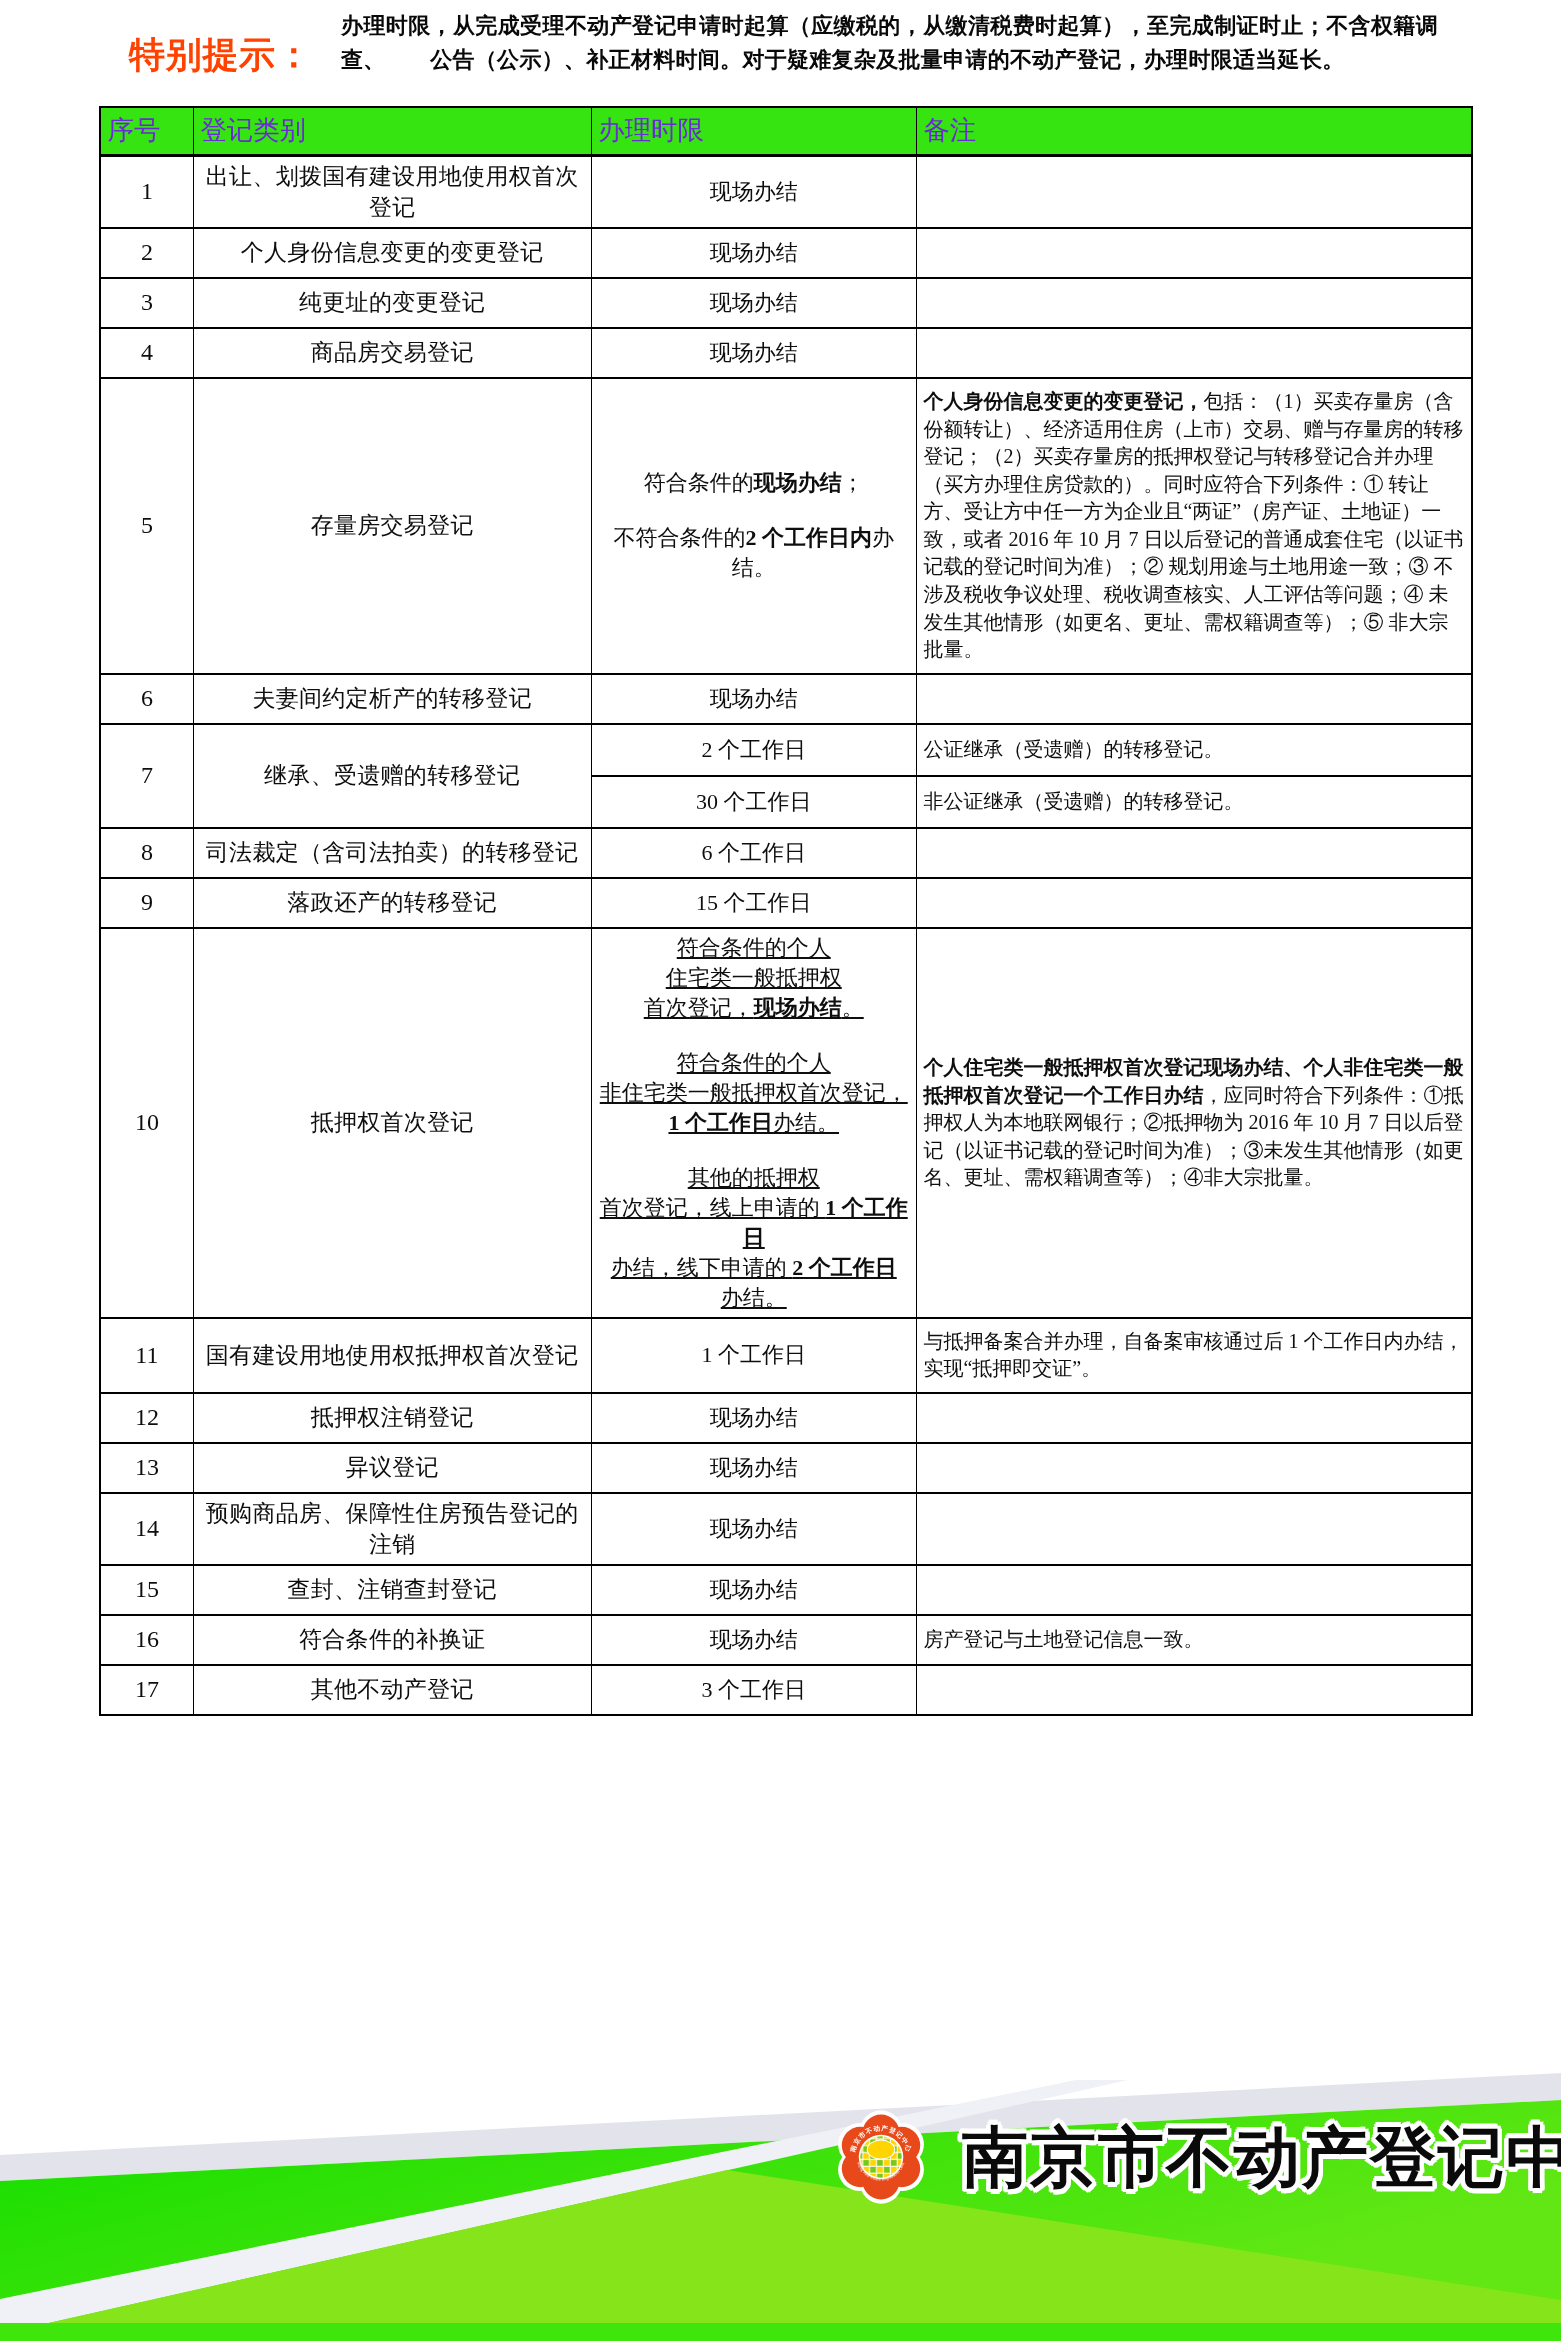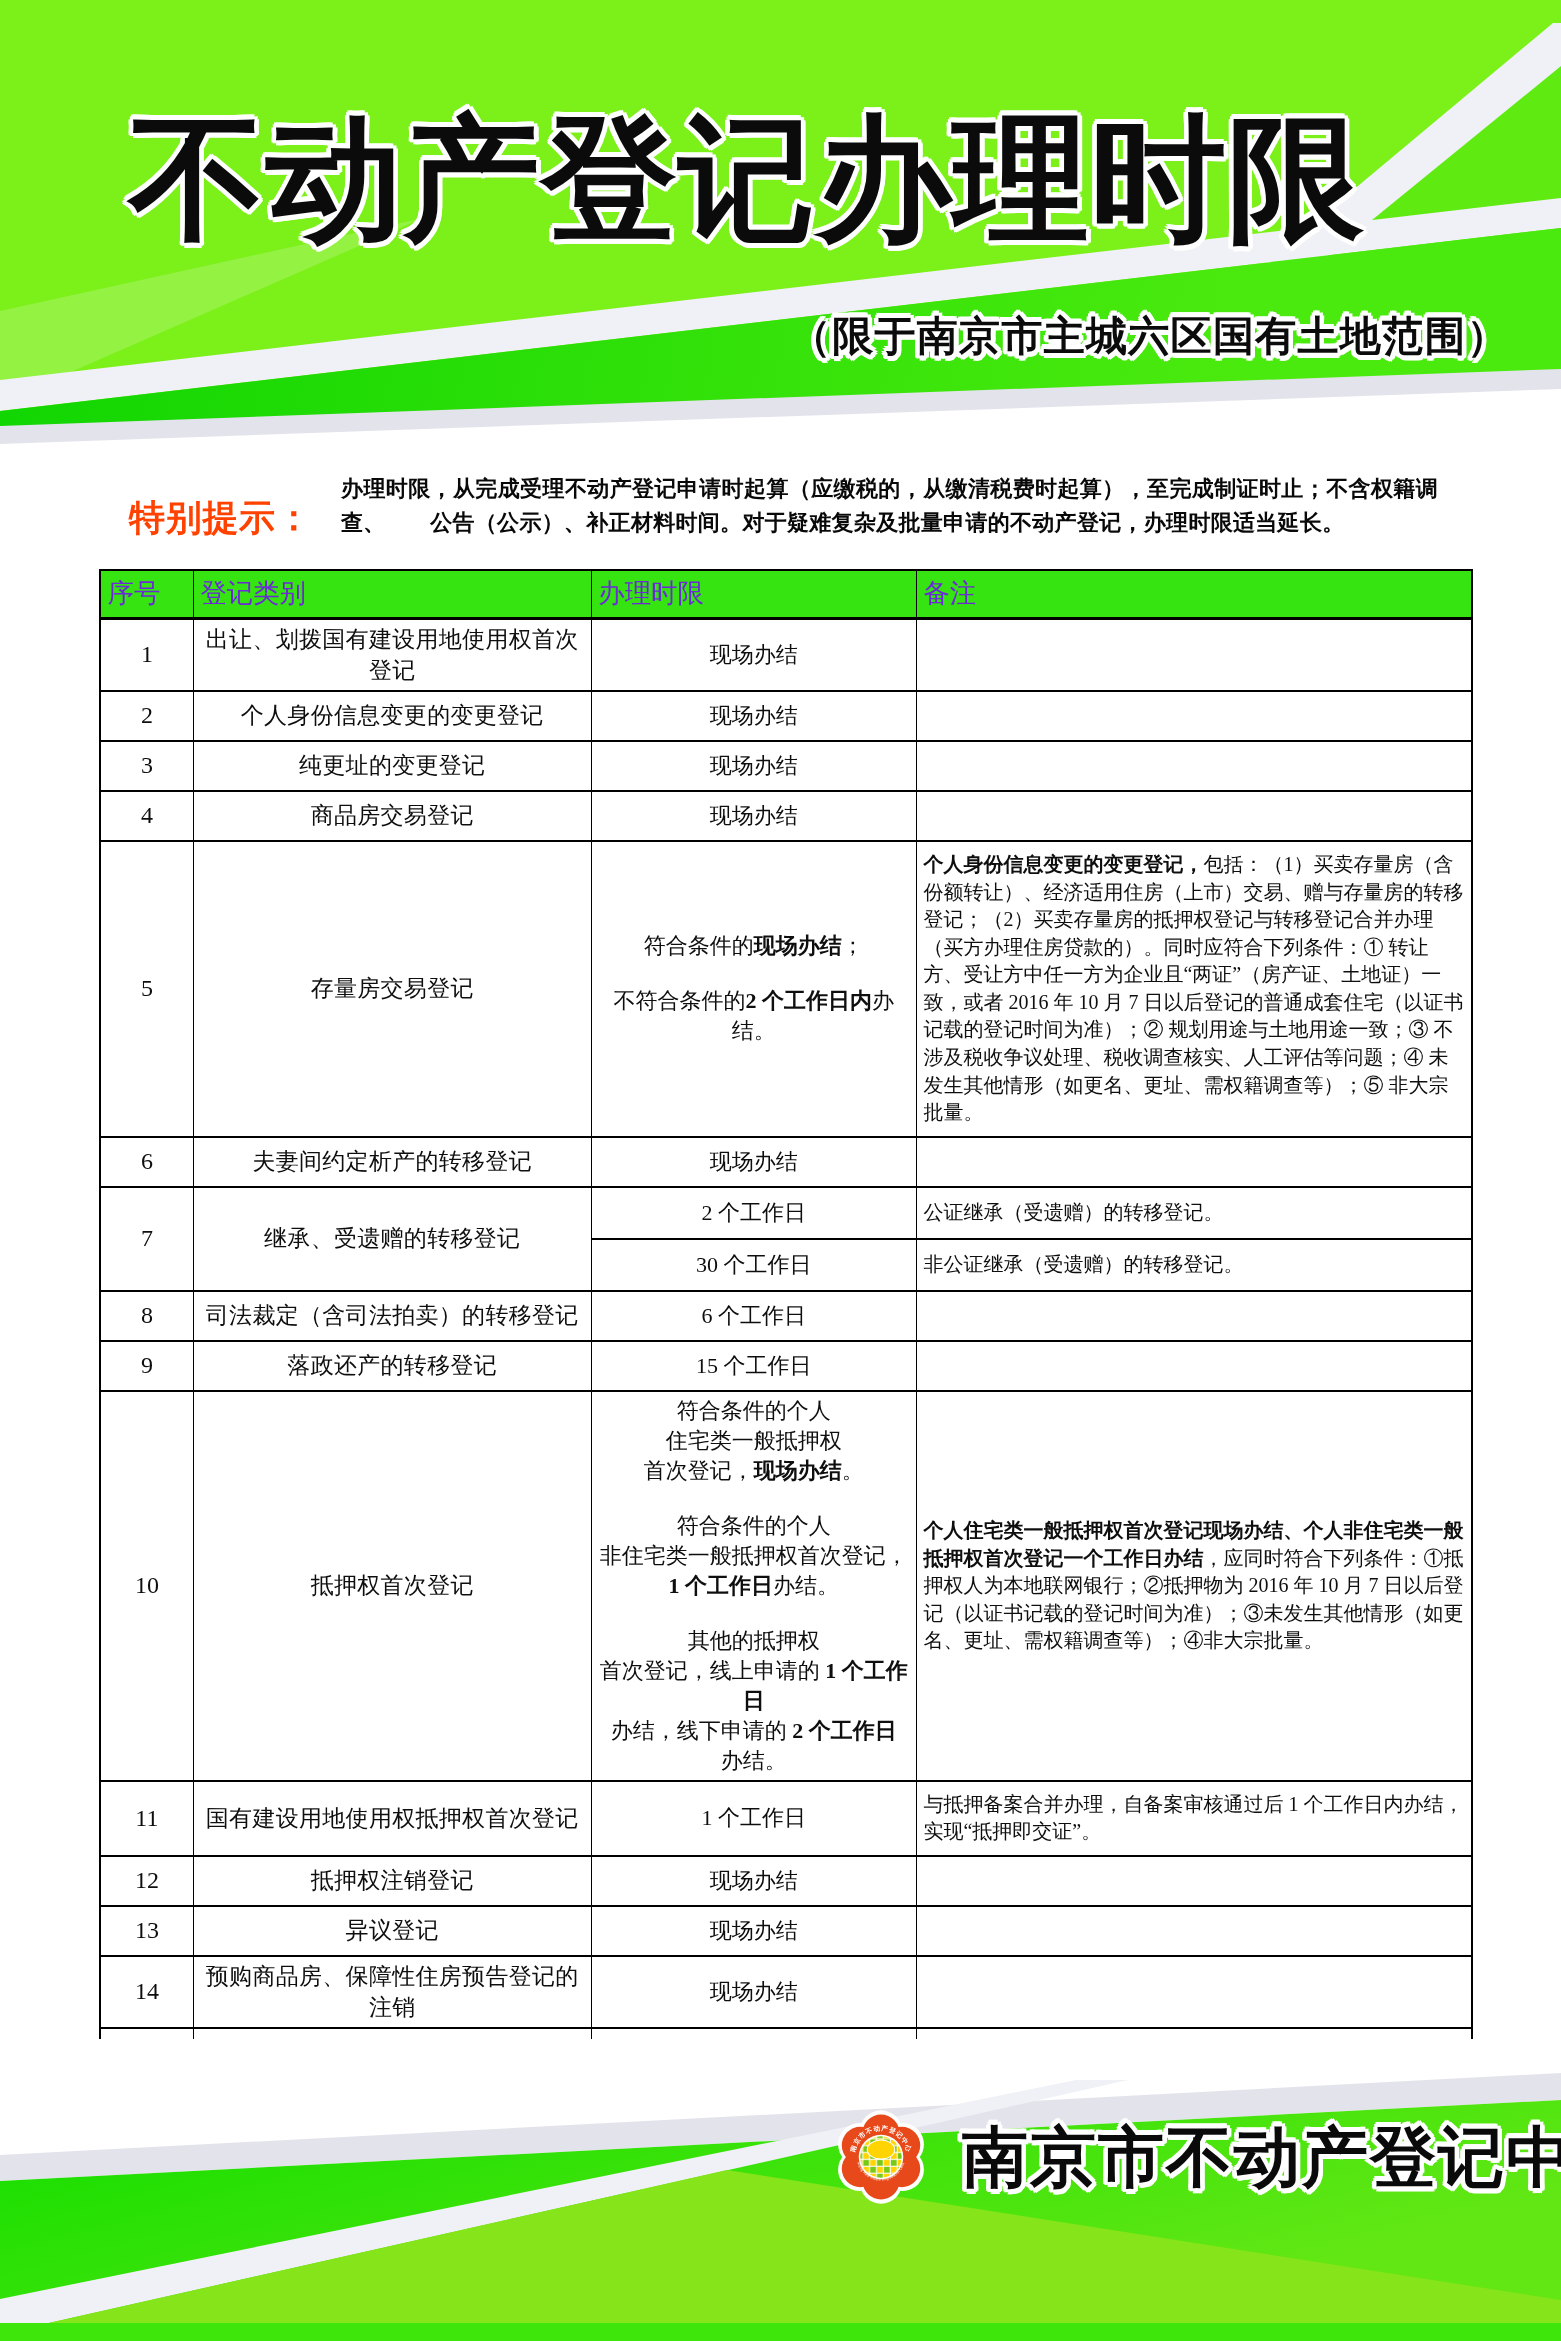--- a/index.html
+++ b/index.html
@@ -102,32 +102,20 @@
     font-size:66px;font-weight:900;letter-spacing:2px;color:#0a0a0a;
     white-space:nowrap;line-height:1;
     font-family:"Liberation Sans","DejaVu Sans",sans-serif;
   }
 </style>
 </head>
 <body>
 
 <div class="page">
 
-  <header class="hdr">
-    <div class="ly bg"></div>
-    <div class="ly sheen"></div>
-    <div class="ly stripe1"></div>
-    <div class="ly emerald"></div>
-    <div class="ly stripe2"></div>
-    <div class="ly band"></div>
-    <div class="ly grayline"></div>
-    <div class="ly whitecut"></div>
-    <h1 class="title outline-w">不动产登记办理时限</h1>
-    <div class="subtitle outline-w">（限于南京市主城六区国有土地范围）</div>
-  </header>
 
   <section class="notice">
     <div class="notice-label">特别提示：</div>
     <p class="notice-text">办理时限，从完成受理不动产登记申请时起算（应缴税的，从缴清税费时起算），至完成制证时止；不含权籍调查、　　公告（公示）、补正材料时间。对于疑难复杂及批量申请的不动产登记，办理时限适当延长。</p>
   </section>
 
   <table class="tbl">
     <colgroup>
       <col style="width:6.8%">
         <col style="width:29%">
@@ -197,21 +185,21 @@
         </tr>
         <tr>
           <td class="td-no">9</td>
           <td class="td-cat">落政还产的转移登记</td>
           <td class="td-time" style="height: 40px;">15 个工作日</td>
           <td class="td-remark"></td>
         </tr>
         <tr>
           <td class="td-no">10</td>
           <td class="td-cat">抵押权首次登记</td>
-          <td class="td-time" style="height: 307px;"><div class="par"><span>符合条件的个人
+          <td class="td-time" style="height: 307px; text-decoration: underline;"><div class="par"><span>符合条件的个人
 住宅类一般抵押权
 首次登记，</span><span class="bd">现场办结</span><span>。</span></div><div class="par"><span>符合条件的个人
 非住宅类一般抵押权首次登记，
 </span><span class="bd">1 个工作日</span><span>办结。</span></div><div class="par"><span>其他的抵押权
 首次登记，线上申请的 </span><span class="bd">1 个工作日</span><span>
 办结，线下申请的 </span><span class="bd">2 个工作日</span><span>
 办结。</span></div></td>
           <td class="td-remark"><div class="par"><span class="bd">个人住宅类一般抵押权首次登记现场办结、个人非住宅类一般抵押权首次登记一个工作日办结</span><span>，应同时符合下列条件：①抵押权人为本地联网银行；②抵押物为 2016 年 10 月 7 日以后登记（以证书记载的登记时间为准）；③未发生其他情形（如更名、更址、需权籍调查等）；④非大宗批量。</span></div></td>
         </tr>
         <tr>

